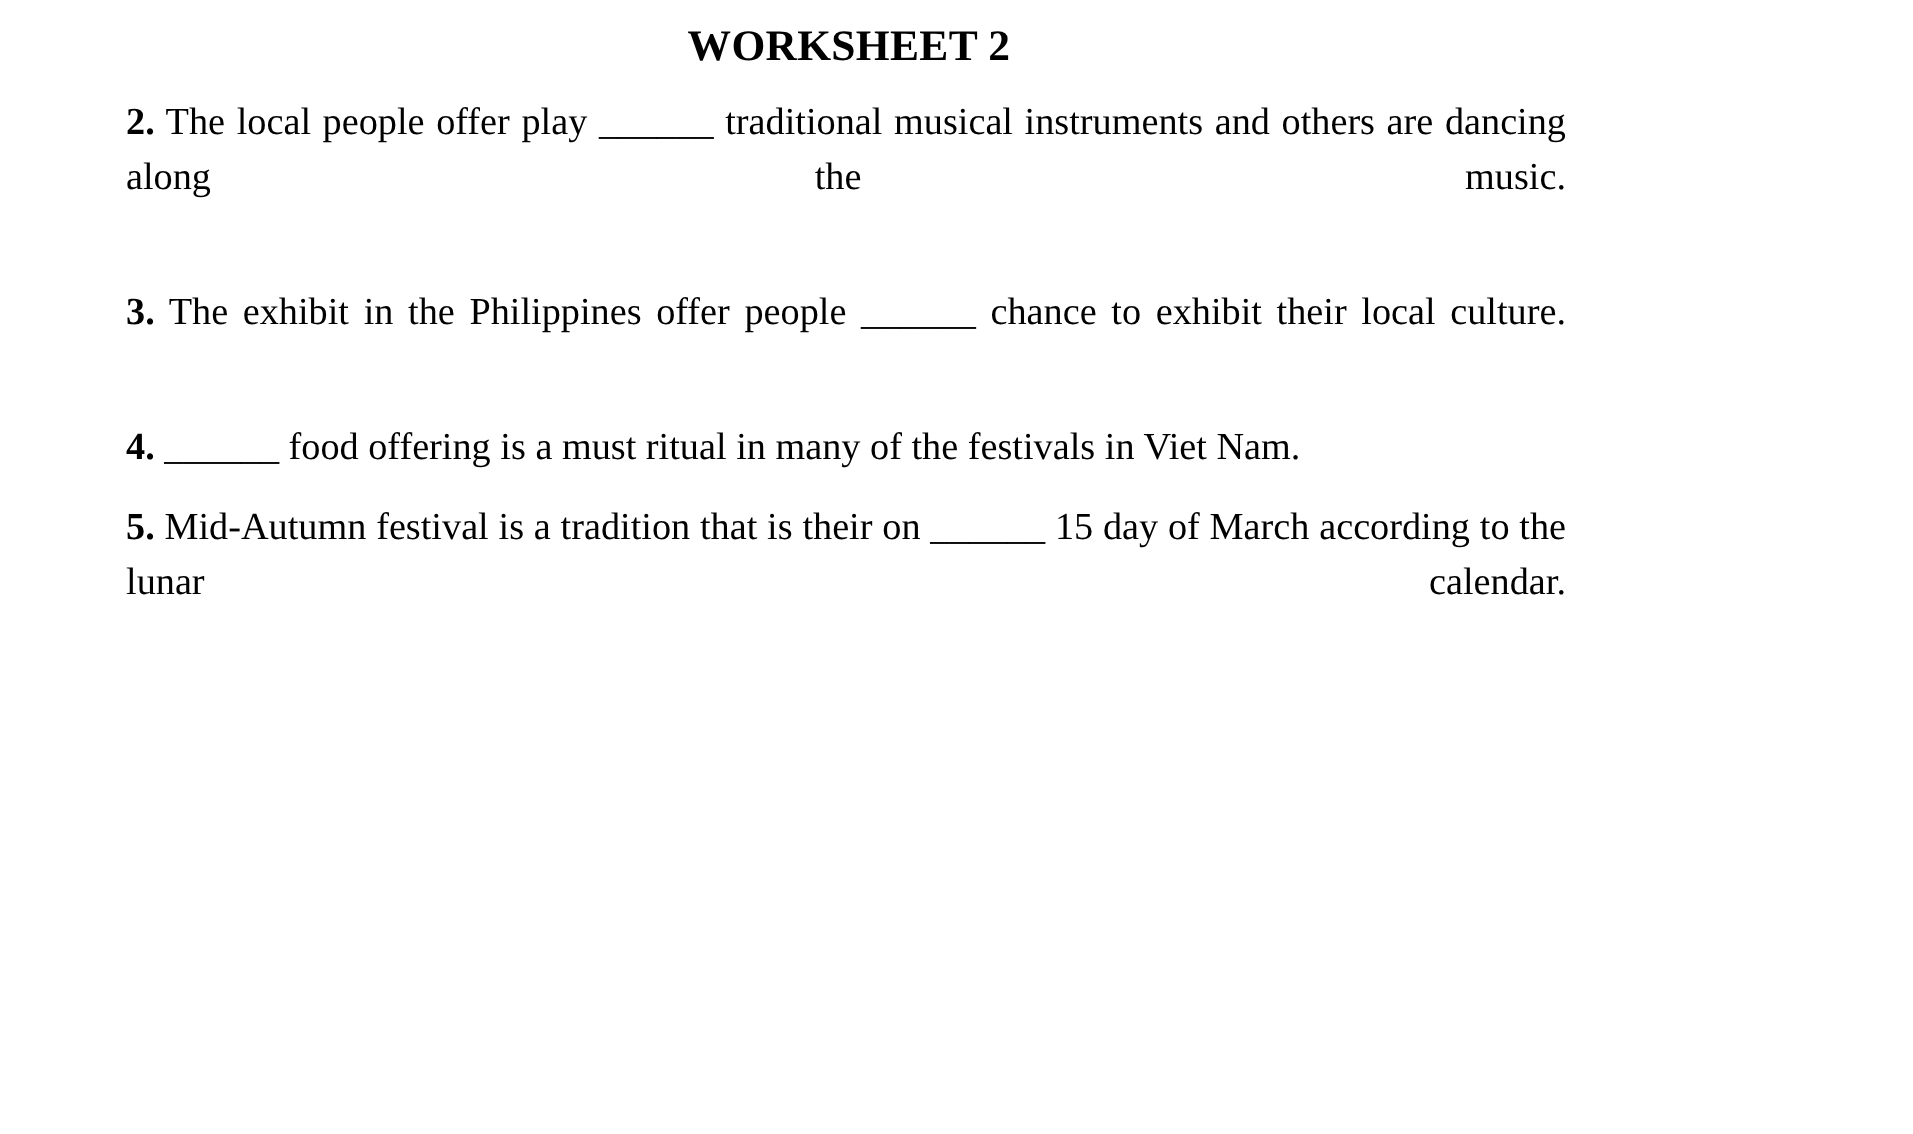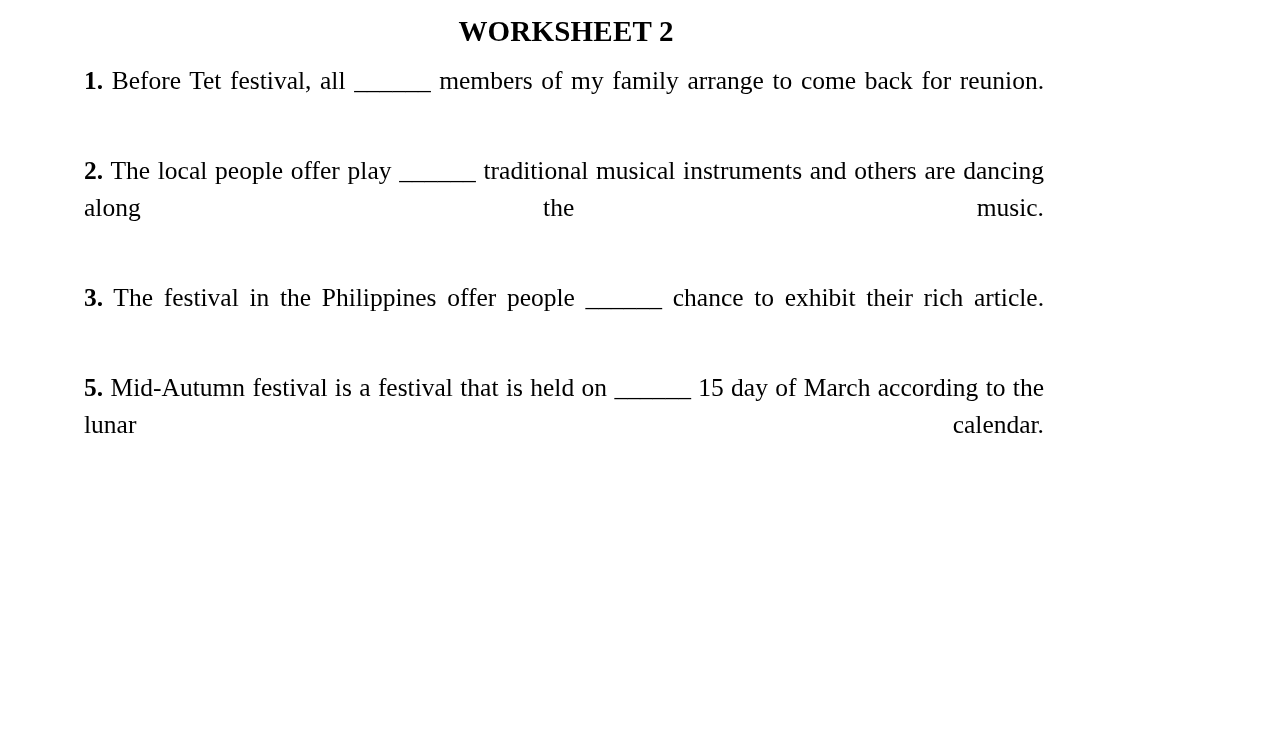--- a/index.html
+++ b/index.html
@@ -67,42 +67,41 @@
   }
 </style>
 </head>
 <body>
 
 <div class="page">
 
   <div class="doc-title">WORKSHEET 2</div>
 
 
-  <p class="q">
-    <span class="num">1.</span>
-    <span class="q-text">Before Tet festival, all</span>
-    <span class="blank">______</span>
-    <span class="q-text">members of my family arrange to come back for reunion.</span>
-  </p>
 
   <p class="q">
     <span class="num">2.</span>
     <span class="q-text">The local people offer play</span>
     <span class="blank">______</span>
     <span class="q-text">traditional musical instruments and others are dancing along the music.</span>
   </p>
 
   <p class="q">
     <span class="num">3.</span>
-    <span class="q-text">The festival in the Philippines offer people</span>
+    <span class="q-text">The exhibit in the Philippines offer people</span>
     <span class="blank">______</span>
-    <span class="q-text">chance to exhibit their rich article.</span>
+    <span class="q-text">chance to exhibit their local culture.</span>
   </p>
 
+  <p class="q no-justify-last">
+    <span class="num">4.</span>
+    <span class="blank">______</span>
+    <span class="q-text">food offering is a must ritual in many of the festivals in Viet Nam.</span>
+  </p>
 
   <p class="q">
     <span class="num">5.</span>
-    <span class="q-text">Mid-Autumn festival is a festival that is held on</span>
+    <span class="q-text">Mid-Autumn festival is a tradition that is their on</span>
     <span class="blank">______</span>
     <span class="q-text">15 day of March according to the lunar calendar.</span>
   </p>
 
 </div>
 
 </body></html>

